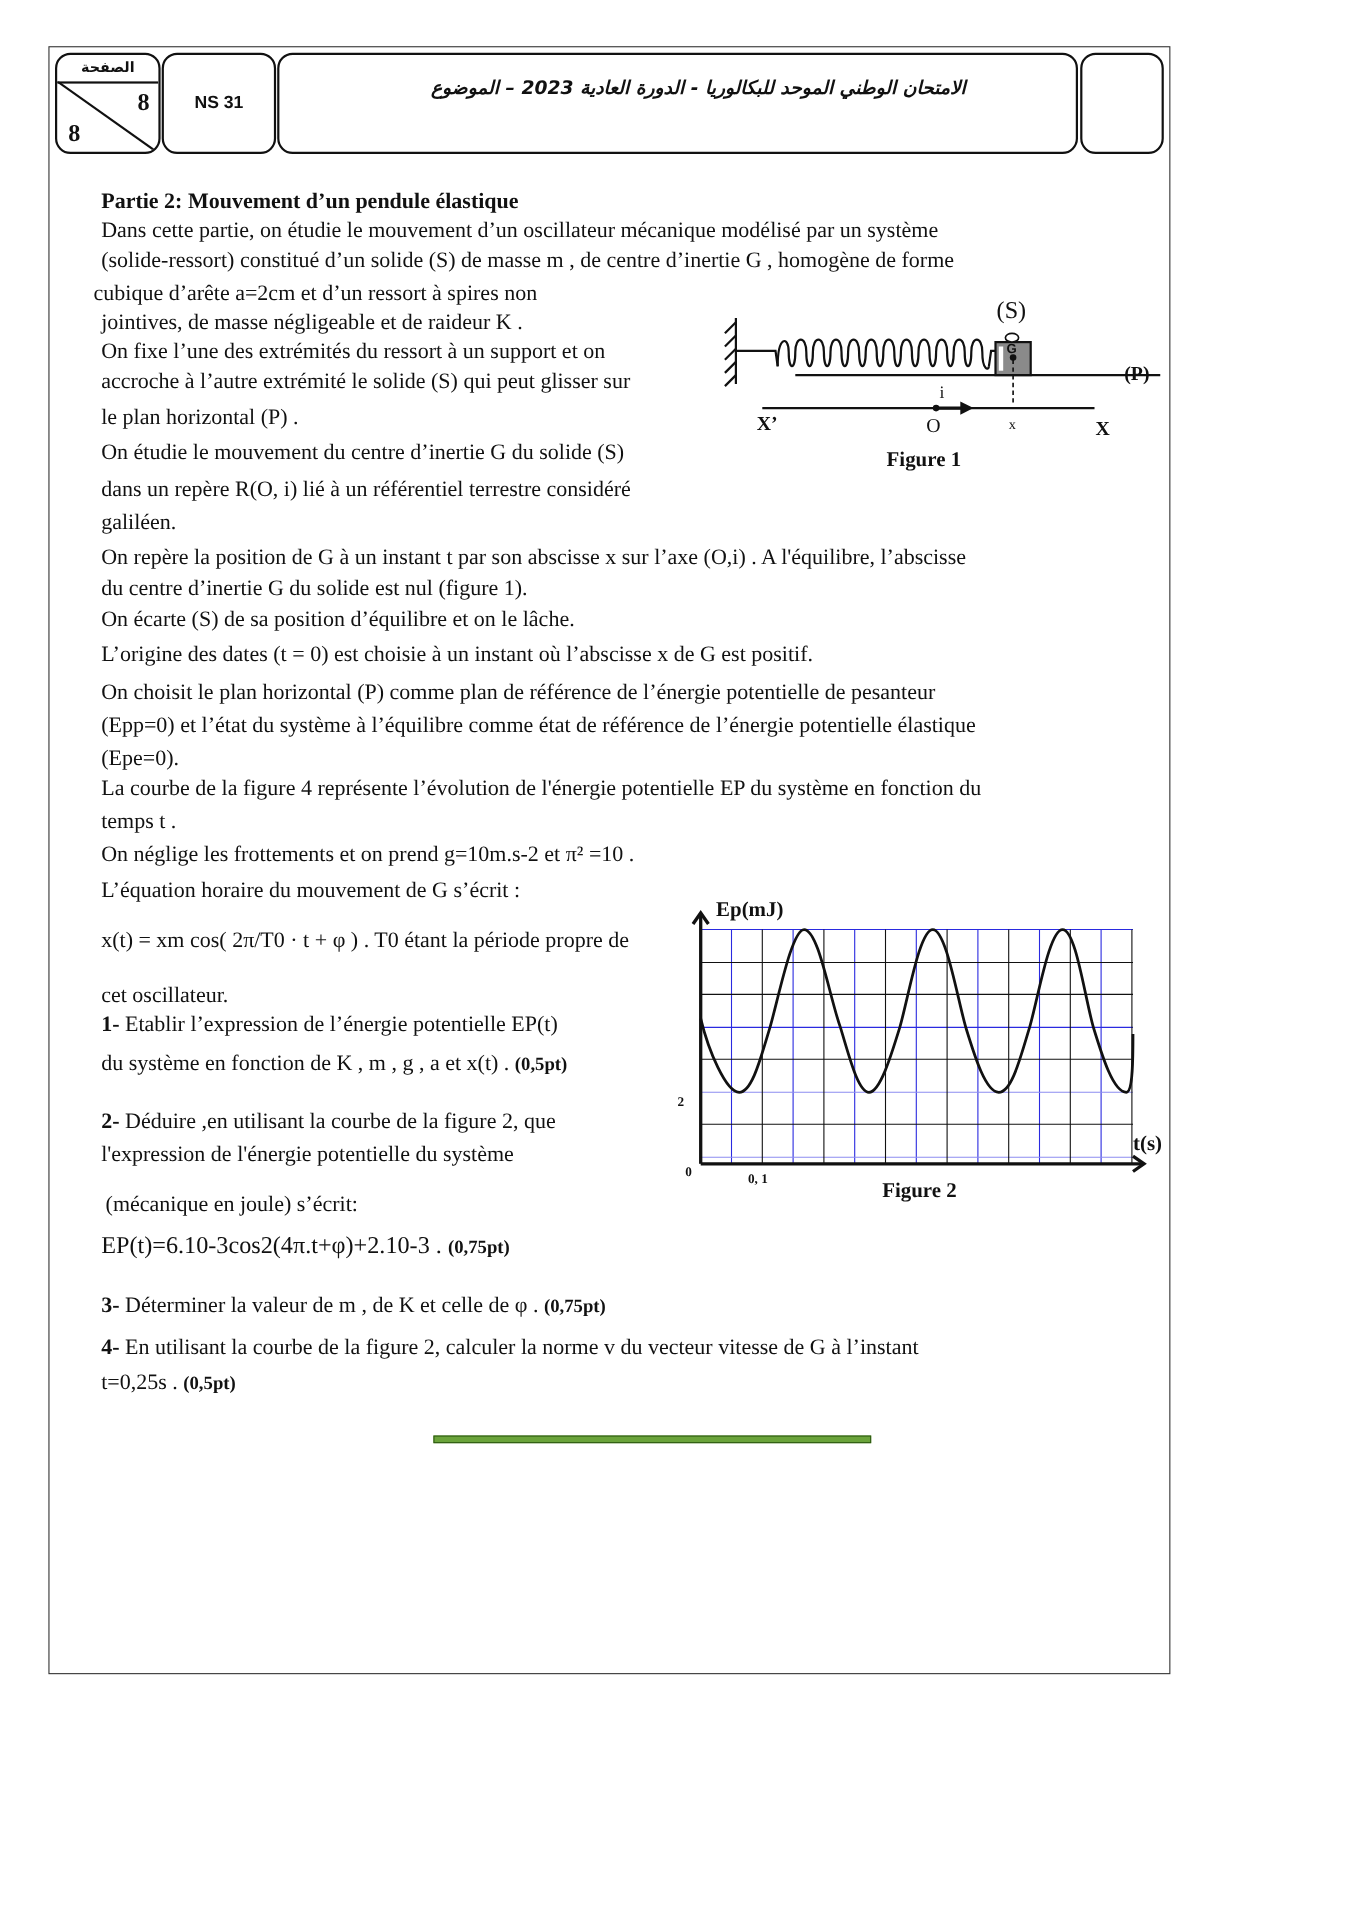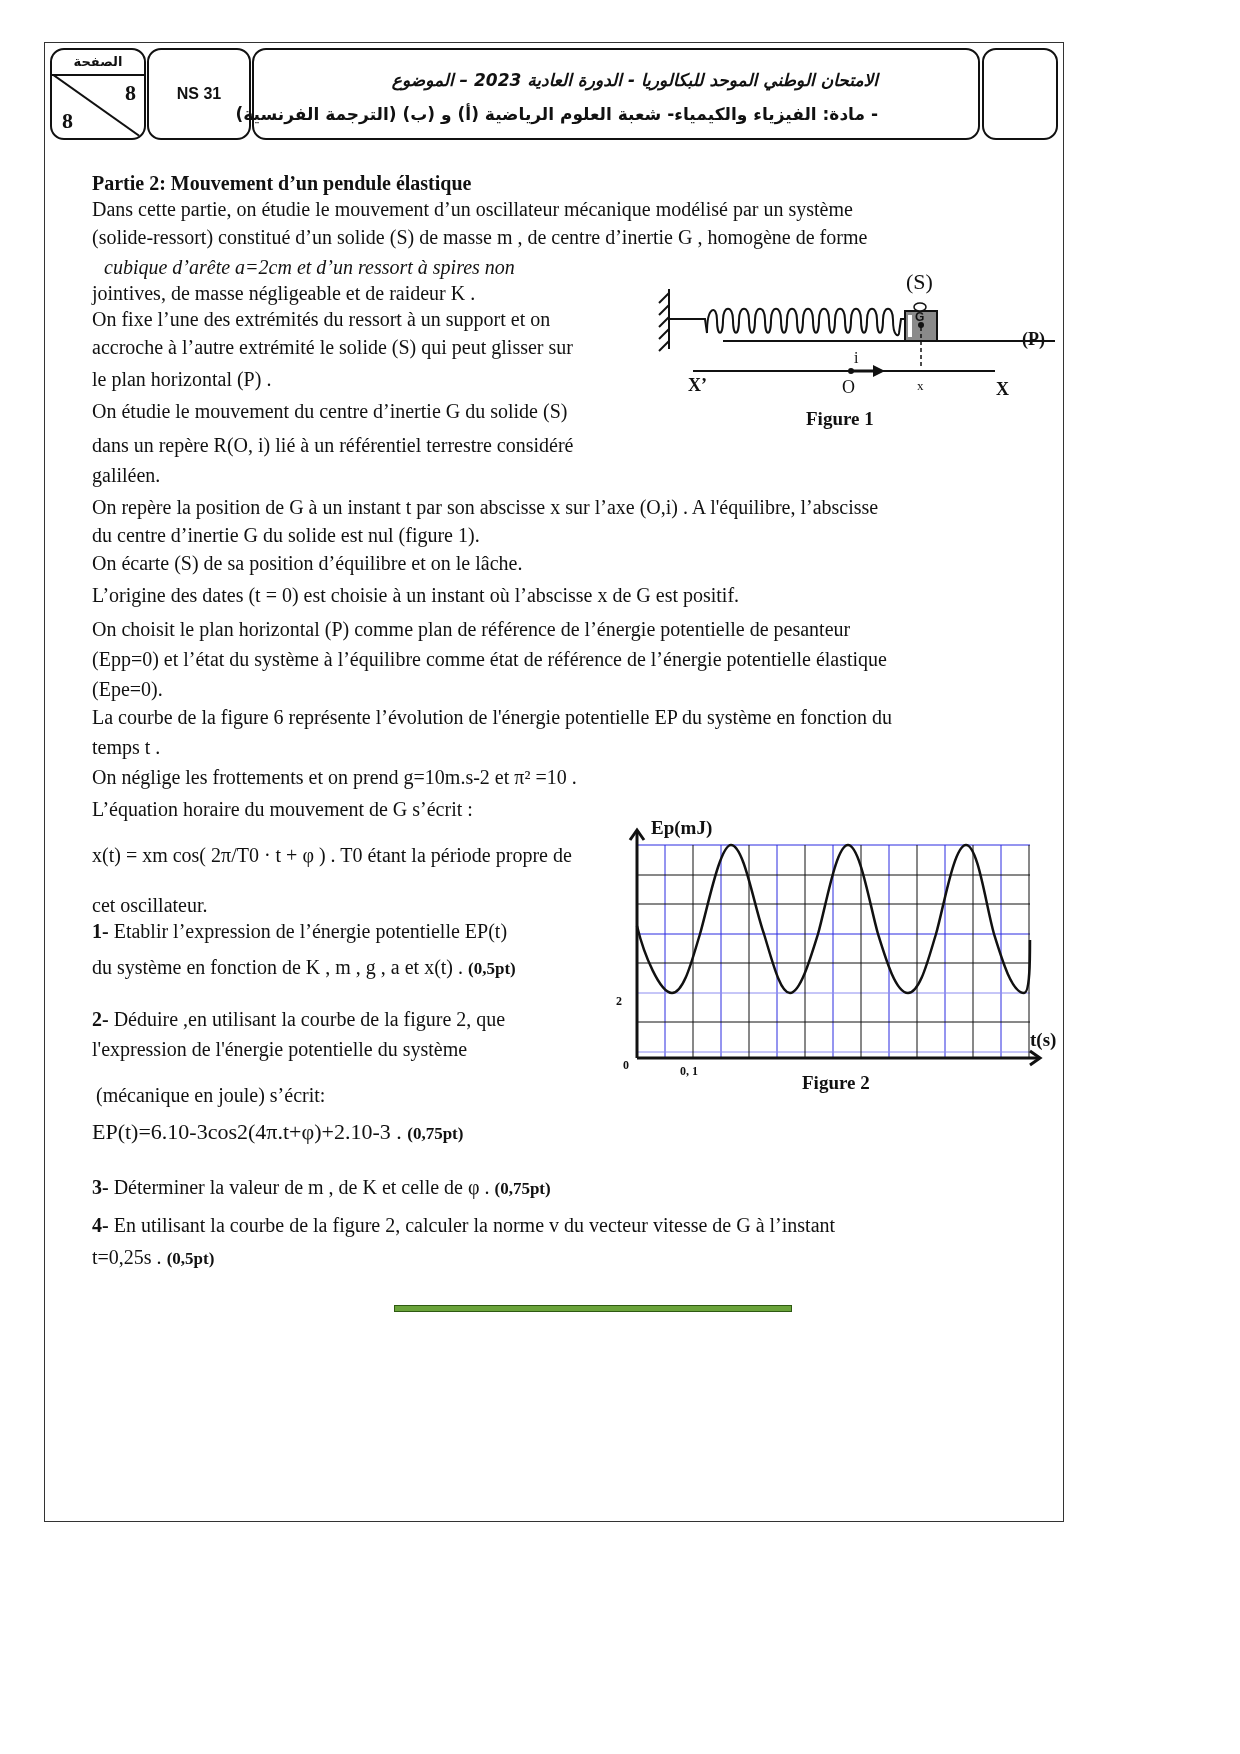--- a/index.html
+++ b/index.html
@@ -31,43 +31,42 @@
       <line x1="0" y1="0" x2="96" y2="68" stroke="#111" stroke-width="2"></line>
     </svg>
   <div class="n1">8</div>
   <div class="n2">8</div>
 </div>
 <div class="hbox hb-code">
     <span>NS 31</span>
   </div>
 <div class="hbox hb-title">
   <div class="l1">الامتحان الوطني الموحد للبكالوريا - الدورة العادية 2023 – الموضوع</div>
-  <div class="l2">- مادة: الفيزياء والكيمياء- شعبة العلوم الرياضية (أ) و (ب) (الترجمة الفرنسية)</div>
 </div>
 <div class="hbox hb-blank"></div>
 
 <div class="txt b" style="left:92px;top:170px;">Partie 2: Mouvement d’un pendule élastique</div>
 <div class="txt" style="left:92px;top:196px;">Dans cette partie, on étudie le mouvement d’un oscillateur mécanique modélisé par un système</div>
 <div class="txt" style="left:92px;top:224px;">(solide-ressort) constitué d’un solide (S) de masse m , de centre d’inertie G , homogène de forme</div>
-<div class="txt" style="left:104px;top:254px;font-style:italic;">cubique d’arête a=2cm et d’un ressort à spires non</div>
+<div class="txt" style="left:85px;top:254px;">cubique d’arête a=2cm et d’un ressort à spires non</div>
 <div class="txt" style="left:92px;top:280px;">jointives, de masse négligeable et de raideur K .</div>
 <div class="txt" style="left:92px;top:306px;">On fixe l’une des extrémités du ressort à un support et on</div>
 <div class="txt" style="left:92px;top:334px;">accroche à l’autre extrémité le solide (S) qui peut glisser sur</div>
 <div class="txt" style="left:92px;top:366px;">le plan horizontal (P) .</div>
 <div class="txt" style="left:92px;top:398px;">On étudie le mouvement du centre d’inertie G du solide (S)</div>
 <div class="txt" style="left:92px;top:432px;">dans un repère R(O, i) lié à un référentiel terrestre considéré</div>
 <div class="txt" style="left:92px;top:462px;">galiléen.</div>
 <div class="txt" style="left:92px;top:494px;">On repère la position de G à un instant t par son abscisse x sur l’axe (O,i) . A l'équilibre, l’abscisse</div>
 <div class="txt" style="left:92px;top:522px;">du centre d’inertie G du solide est nul (figure 1).</div>
 <div class="txt" style="left:92px;top:550px;">On écarte (S) de sa position d’équilibre et on le lâche.</div>
 <div class="txt" style="left:92px;top:582px;">L’origine des dates (t = 0) est choisie à un instant où l’abscisse x de G est positif.</div>
 <div class="txt" style="left:92px;top:616px;">On choisit le plan horizontal (P) comme plan de référence de l’énergie potentielle de pesanteur</div>
 <div class="txt" style="left:92px;top:646px;">(Epp=0) et l’état du système à l’équilibre comme état de référence de l’énergie potentielle élastique</div>
 <div class="txt" style="left:92px;top:676px;">(Epe=0).</div>
-<div class="txt" style="left:92px;top:704px;">La courbe de la figure 6 représente l’évolution de l'énergie potentielle EP du système en fonction du</div>
+<div class="txt" style="left:92px;top:704px;">La courbe de la figure 4 représente l’évolution de l'énergie potentielle EP du système en fonction du</div>
 <div class="txt" style="left:92px;top:734px;text-align:right;">temps t .</div>
 <div class="txt" style="left:92px;top:764px;">On néglige les frottements et on prend g=10m.s-2 et π² =10 .</div>
 <div class="txt" style="left:92px;top:796px;">L’équation horaire du mouvement de G s’écrit :</div>
 <div class="txt" style="left:92px;top:842px;">x(t) = xm cos( 2π/T0 · t + φ ) . T0 étant la période propre de</div>
 <div class="txt" style="left:92px;top:892px;">cet oscillateur.</div>
 
 <div class="txt" style="left:92px;top:918px;"><span class="b">1-</span> <span>Etablir l’expression de l’énergie potentielle EP(t)</span></div>
 <div class="txt" style="left:92px;top:954px;"><span>du système en fonction de K , m , g , a et x(t) .</span> <span class="b" style="font-size:17px">(0,5pt)</span></div>
 
 <div class="txt" style="left:92px;top:1006px;"><span class="b">2-</span> <span>Déduire ,en utilisant la courbe de la figure 2, que</span></div>

